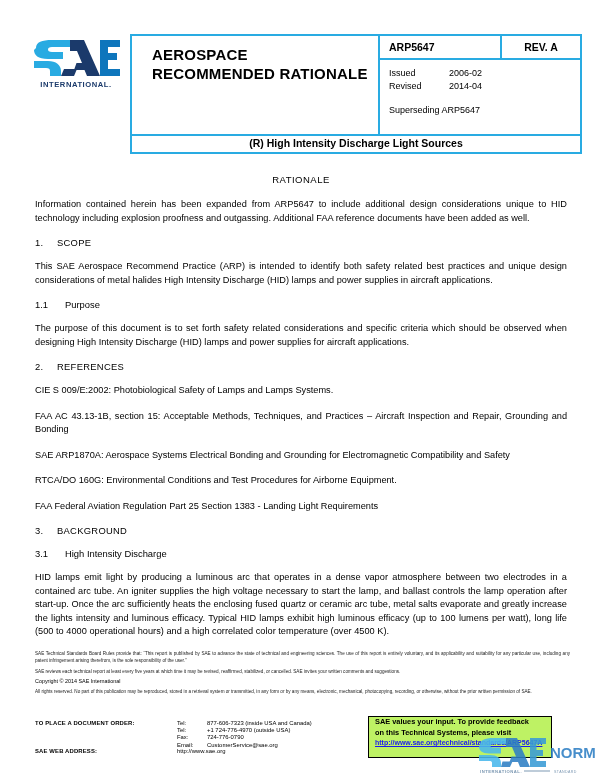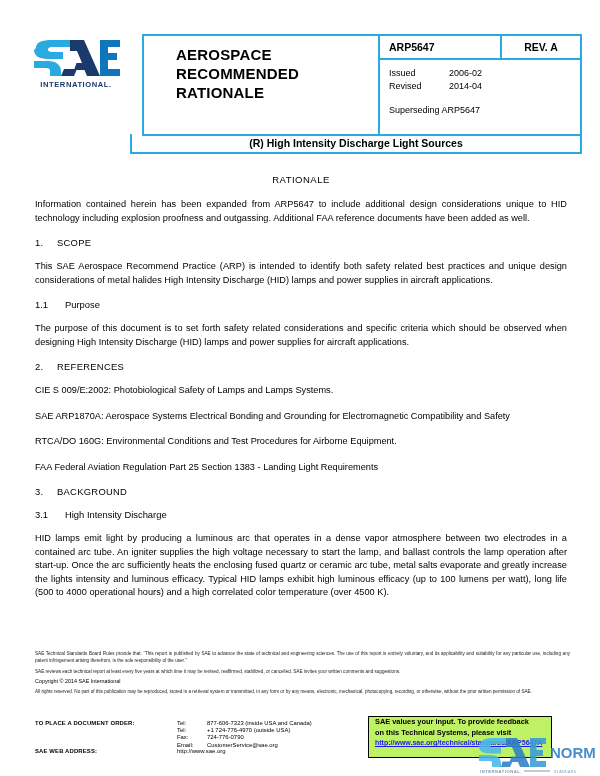--- a/index.html
+++ b/index.html
@@ -20,22 +20,22 @@
   .logo-sub {
     font-size: 7.6px; font-weight: bold; letter-spacing: 0.55px;
     color: #1b3a6b; margin-top: 2px; text-align: center; width: 92px;
   }
 
   .hdr-table { position: absolute; left: 130px; top: 0; width: 452px; }
 
   .hdr-row1 { display: flex; height: 66px; }
   .cell { border: 2px solid #29abe2; }
   .cell-title {
-    width: 266px; height: 102px; padding: 9px 0 0 32px;
-    font-size: 15px; font-weight: bold; line-height: 1.28; letter-spacing: 0.2px; margin-left: 12px;
+    width: 266px; height: 102px; padding: 9px 0 0 20px;
+    font-size: 15px; font-weight: bold; line-height: 1.28; letter-spacing: 0.2px;
   }
   .right-col { width: 202px; }
   .row-num { display: flex; height: 26px; }
   .cell-num { width: 122px; border:2px solid #29abe2; border-left: none; display:flex; align-items:center; padding-left: 9px; font-size: 10.5px; font-weight: bold; }
   .cell-rev { width: 80px; border:2px solid #29abe2; border-left:none; display:flex; align-items:center; justify-content:center; font-size: 10.5px; font-weight: bold; }
   .cell-dates {
     width: 202px; height: 76px; border: 2px solid #29abe2; border-left:none; border-top:none;
     padding: 7px 8px 0 9px; font-size: 9px; line-height: 1.45;
   }
   .dates-grid { display: grid; grid-template-columns: 60px auto; row-gap: 0px; }
@@ -145,20 +145,21 @@
 
     <div class="sub-head">
       <span class="num">1.1</span><span>Purpose</span>
     </div>
     <p class="para">The purpose of this document is to set forth safety related considerations and specific criteria which should be observed when designing High Intensity Discharge (HID) lamps and power supplies for aircraft applications.</p>
 
     <div class="sec-head">
       <span class="num">2.</span><span>REFERENCES</span>
     </div>
     <div class="ref-item">CIE S 009/E:2002: Photobiological Safety of Lamps and Lamps Systems.</div>
+    <div class="ref-item">FAA AC 43.13-1B, section 15: Acceptable Methods, Techniques, and Practices – Aircraft Inspection and Repair, Grounding and Bonding</div>
     <div class="ref-item">SAE ARP1870A: Aerospace Systems Electrical Bonding and Grounding for Electromagnetic Compatibility and Safety</div>
     <div class="ref-item">RTCA/DO 160G: Environmental Conditions and Test Procedures for Airborne Equipment.</div>
     <div class="ref-item">FAA Federal Aviation Regulation Part 25 Section 1383 - Landing Light Requirements</div>
 
     <div class="sec-head">
       <span class="num">3.</span><span>BACKGROUND</span>
     </div>
     <div class="sub-head">
       <span class="num">3.1</span><span>High Intensity Discharge</span>
     </div>

